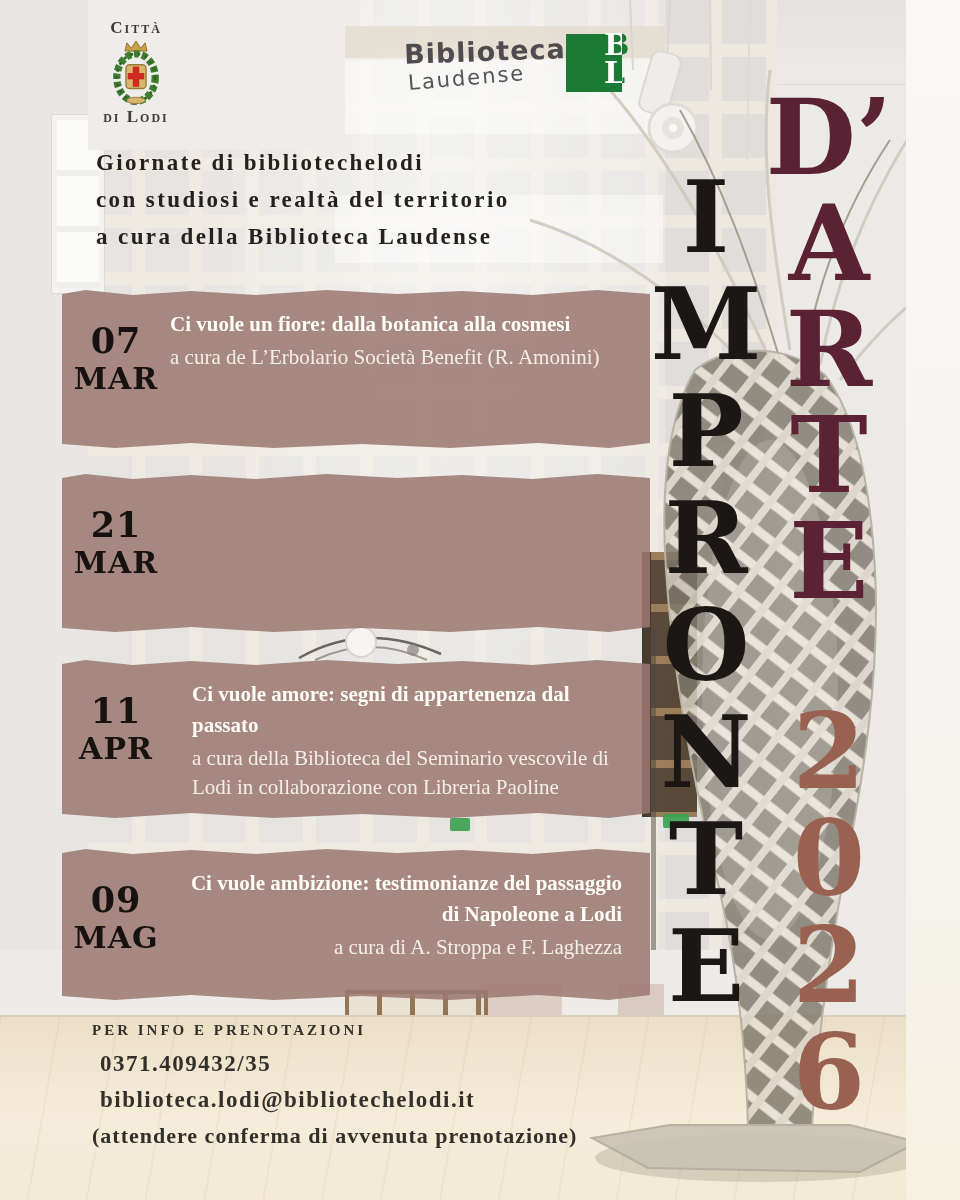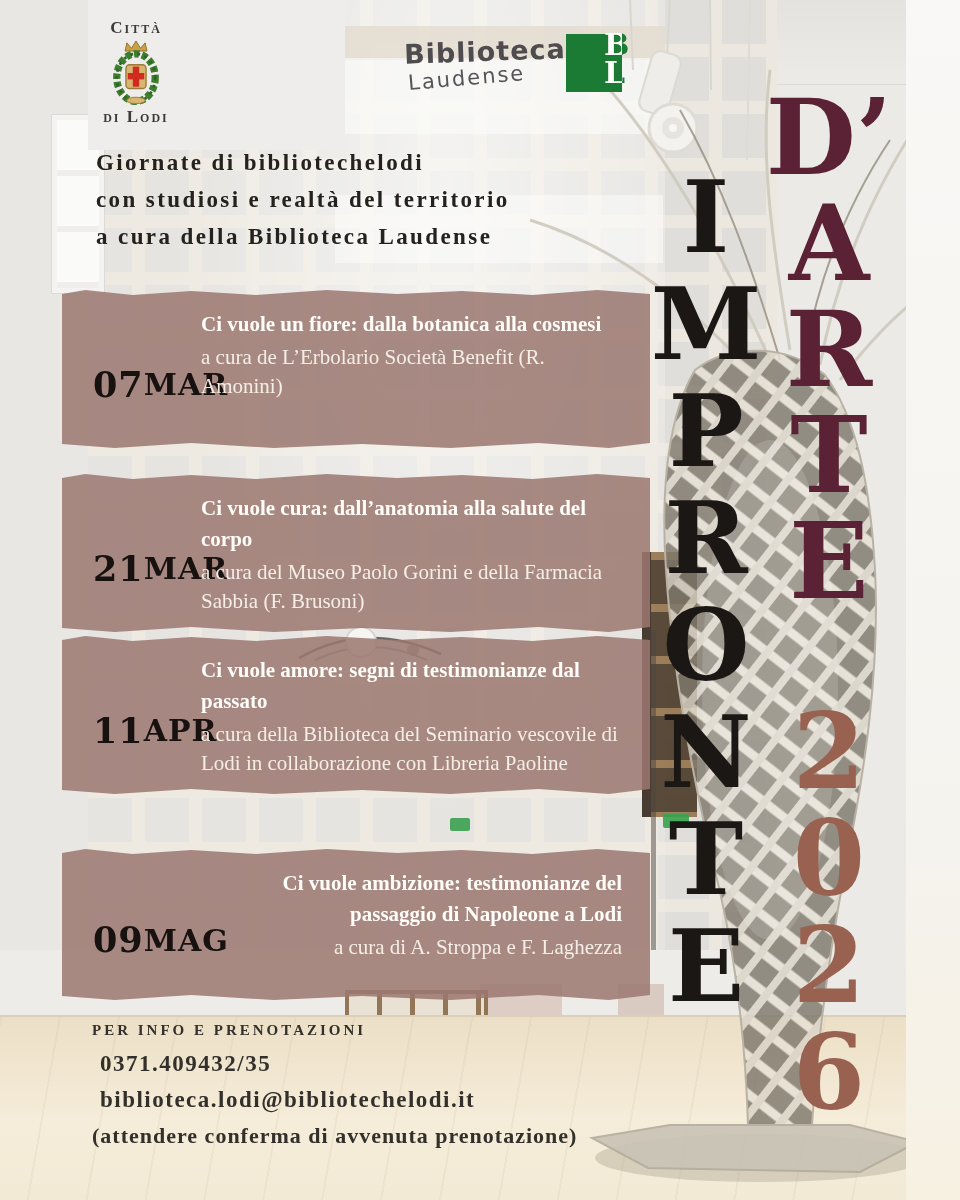--- a/index.html
+++ b/index.html
@@ -88,23 +88,23 @@
   
   .event-card{
     position:absolute;left:62px;width:588px;z-index:6;display:flex;
     background:rgba(155,120,113,.86);
     clip-path:polygon(0 4px,4% 0,12% 5px,22% 1px,33% 5px,45% 0,57% 4px,68% 1px,80% 5px,91% 0,100% 4px,
                       100% calc(100% - 5px),93% 100%,81% calc(100% - 5px),66% 100%,51% calc(100% - 4px),
                       36% 100%,22% calc(100% - 5px),9% 100%,0 calc(100% - 4px));
   }
   .card-1{top:290px;height:158px;}
   .card-2{top:474px;height:158px;}
-  .card-3{top:636px;height:158px;}
+  .card-3{top:660px;height:158px;gap:22px;}
   .card-4{top:849px;height:151px;text-align:right;}
-  .date-col{width:108px;flex:none;display:flex;flex-direction:row;align-items:center;padding-top:32px;color:#17120f;font-family:"DejaVu Serif",serif;font-weight:bold;margin-left:31px;}
+  .date-col{width:108px;flex:none;display:flex;flex-direction:column;align-items:center;padding-top:32px;color:#17120f;font-family:"DejaVu Serif",serif;font-weight:bold;}
   .date-day{font-size:35px;line-height:1.1;letter-spacing:1px;}
   .date-month{font-size:30px;line-height:1.2;letter-spacing:1px;}
   .event-text{flex:1;padding:19px 28px 0 0;}
   .event-title{color:#fffdf8;font-weight:bold;font-size:21px;line-height:31px;margin:0;}
   .event-curator{color:#f9f4ec;font-size:21px;line-height:29px;margin:3px 0 0 0;opacity:.95;}
   
   .footer{position:absolute;left:92px;top:1022px;z-index:10;color:#33302b;}
   .footer-heading{font-weight:bold;font-size:15px;letter-spacing:3px;margin:0 0 12px 0;}
   .footer-line{font-size:23px;letter-spacing:1.5px;margin:0 0 10px 8px;font-weight:bold;}
   .footer-note{font-size:22px;letter-spacing:1px;margin:0;font-weight:bold;}
@@ -249,33 +249,29 @@
       <p class="event-title">Ci vuole un fiore: dalla botanica alla cosmesi</p>
       <p class="event-curator">a cura de L’Erbolario Società Benefit (R. Amonini)</p>
     </div>
   </article>
 
   <article class="event-card card-2">
     <div class="date-col">
       <span class="date-day">21</span>
       <span class="date-month">MAR</span>
     </div>
-    <div class="event-text">
-      <p class="event-title">Ci vuole cura: dall’anatomia alla salute del corpo</p>
-      <p class="event-curator">a cura del Museo Paolo Gorini e della Farmacia Sabbia (F. Brusoni)</p>
-    </div>
   </article>
 
   <article class="event-card card-3">
     <div class="date-col">
       <span class="date-day">11</span>
       <span class="date-month">APR</span>
     </div>
     <div class="event-text">
-      <p class="event-title">Ci vuole amore: segni di testimonianze dal passato</p>
+      <p class="event-title">Ci vuole amore: segni di appartenenza dal passato</p>
       <p class="event-curator">a cura della Biblioteca del Seminario vescovile di Lodi in collaborazione con Libreria Paoline</p>
     </div>
   </article>
 
   <article class="event-card card-4">
     <div class="date-col">
       <span class="date-day">09</span>
       <span class="date-month">MAG</span>
     </div>
     <div class="event-text">

